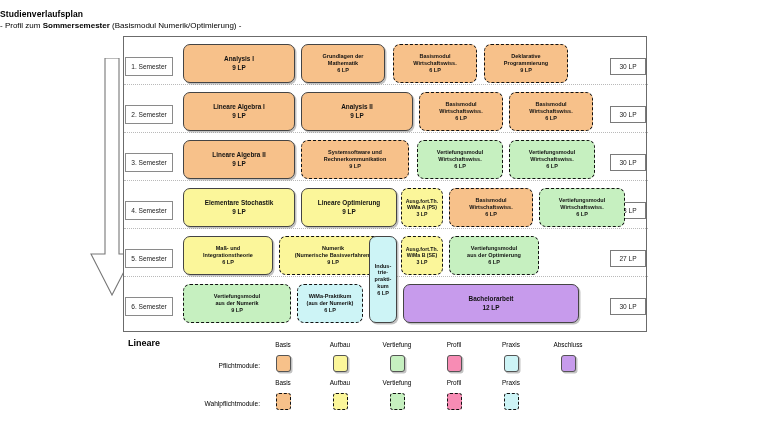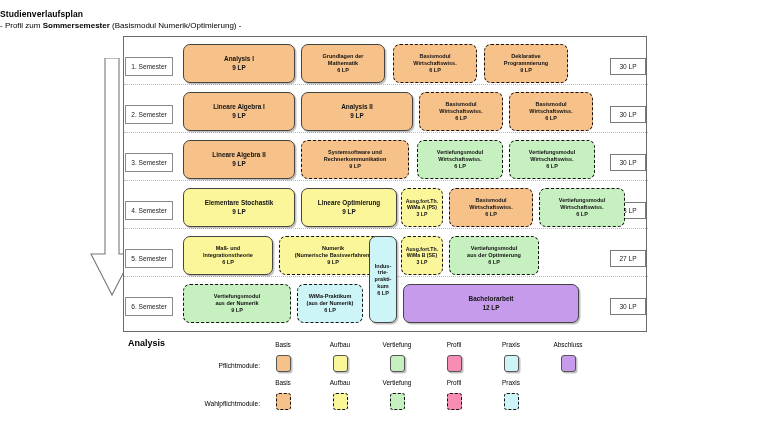--- a/index.html
+++ b/index.html
@@ -218,21 +218,21 @@
   <div class="mod dashed c-praxis small" style="left:297px;top:284px;width:66px;height:39px">
     <span class="ln">WiMa-Praktikum</span>
     <span class="ln">(aus der Numerik)</span>
     <span class="ln">6 LP</span>
   </div>
   <div class="mod solid c-abschluss" style="left:403px;top:284px;width:176px;height:39px">
     <span class="ln">Bachelorarbeit</span>
     <span class="ln">12 LP</span>
   </div>
 
-  <div class="legend">Analysis</div>
+  <div class="legend">Lineare</div>
 
   <div class="legcat" style="left:253px;top:341px">Basis</div>
   <div class="legcat" style="left:310px;top:341px">Aufbau</div>
   <div class="legcat" style="left:367px;top:341px">Vertiefung</div>
   <div class="legcat" style="left:424px;top:341px">Profil</div>
   <div class="legcat" style="left:481px;top:341px">Praxis</div>
   <div class="legcat" style="left:538px;top:341px">Abschluss</div>
 
   <div class="legrow-label" style="left:150px;top:362px;width:110px">Pflichtmodule:</div>
   <div class="swatch solid c-basis" style="left:276px;top:355px"></div>

